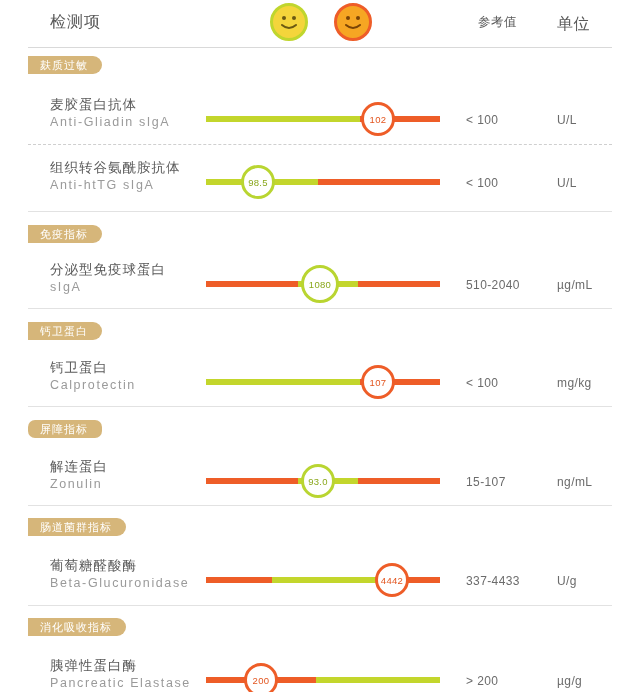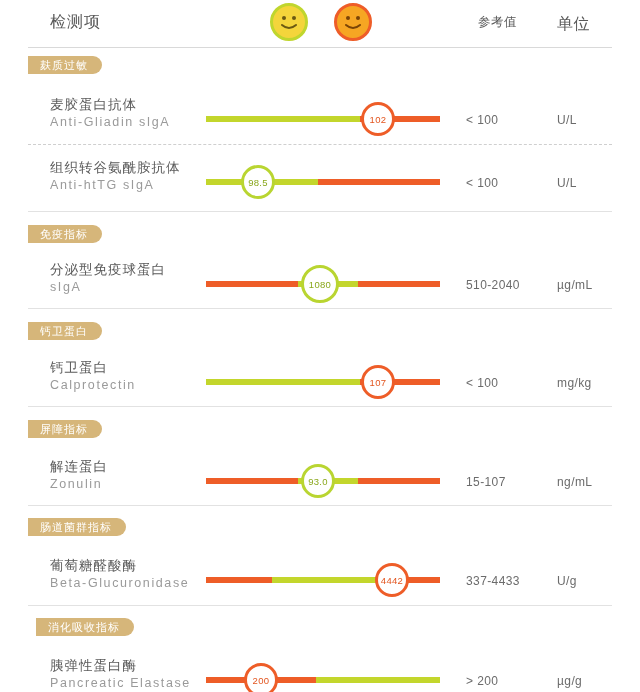--- a/index.html
+++ b/index.html
@@ -205,23 +205,23 @@
 
     <div class="col-ref">参考值</div>
     <div class="col-unit">单位</div>
     <div class="header-rule"></div>
   </div>
 
   <div id="sections">
       <div class="sect" style="top: 56px;">麸质过敏</div>
       <div class="sect" style="top: 225px;">免疫指标</div>
       <div class="sect" style="top: 322px;">钙卫蛋白</div>
-      <div class="sect" style="top: 420px;">屏障指标</div>
+      <div class="sect" style="top: 420px; border-radius: 7px;">屏障指标</div>
       <div class="sect" style="top: 518px;">肠道菌群指标</div>
-      <div class="sect" style="top: 618px; margin-left: 8px;">消化吸收指标</div>
+      <div class="sect" style="top: 618px;">消化吸收指标</div>
     </div>
   <div id="rows">
       <div class="row" style="top: 96px;">
         <div class="names">
           <div class="name-cn">麦胶蛋白抗体</div>
           <div class="name-en">Anti-Gliadin sIgA</div>
         </div>
         <div class="bar">
           <div class="seg" style="left: 0px; width: 154px; background: rgb(195, 214, 44);"></div>
           <div class="seg" style="left: 154px; width: 80px; background: rgb(238, 93, 40);"></div>

